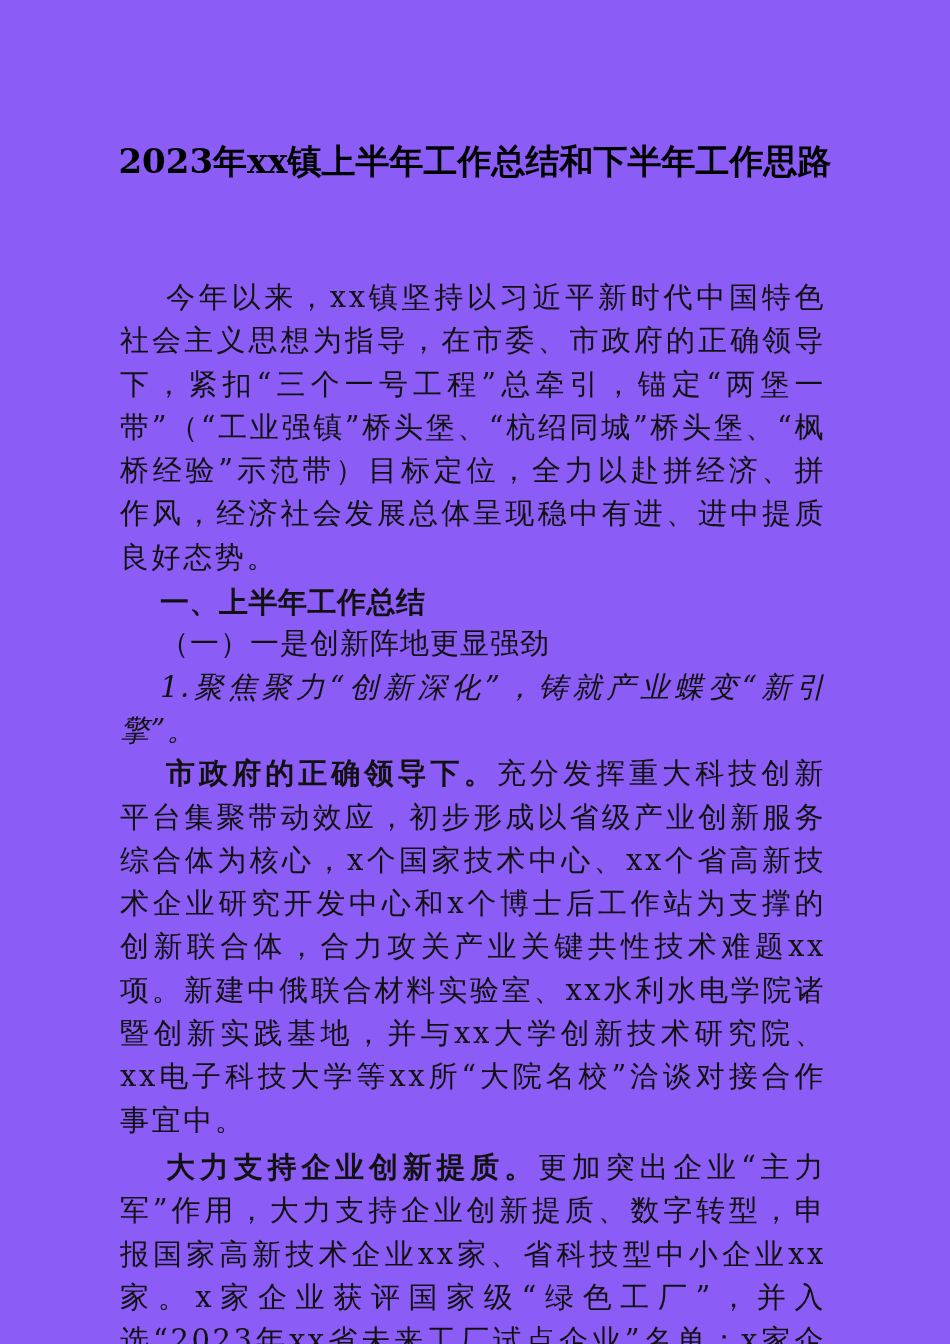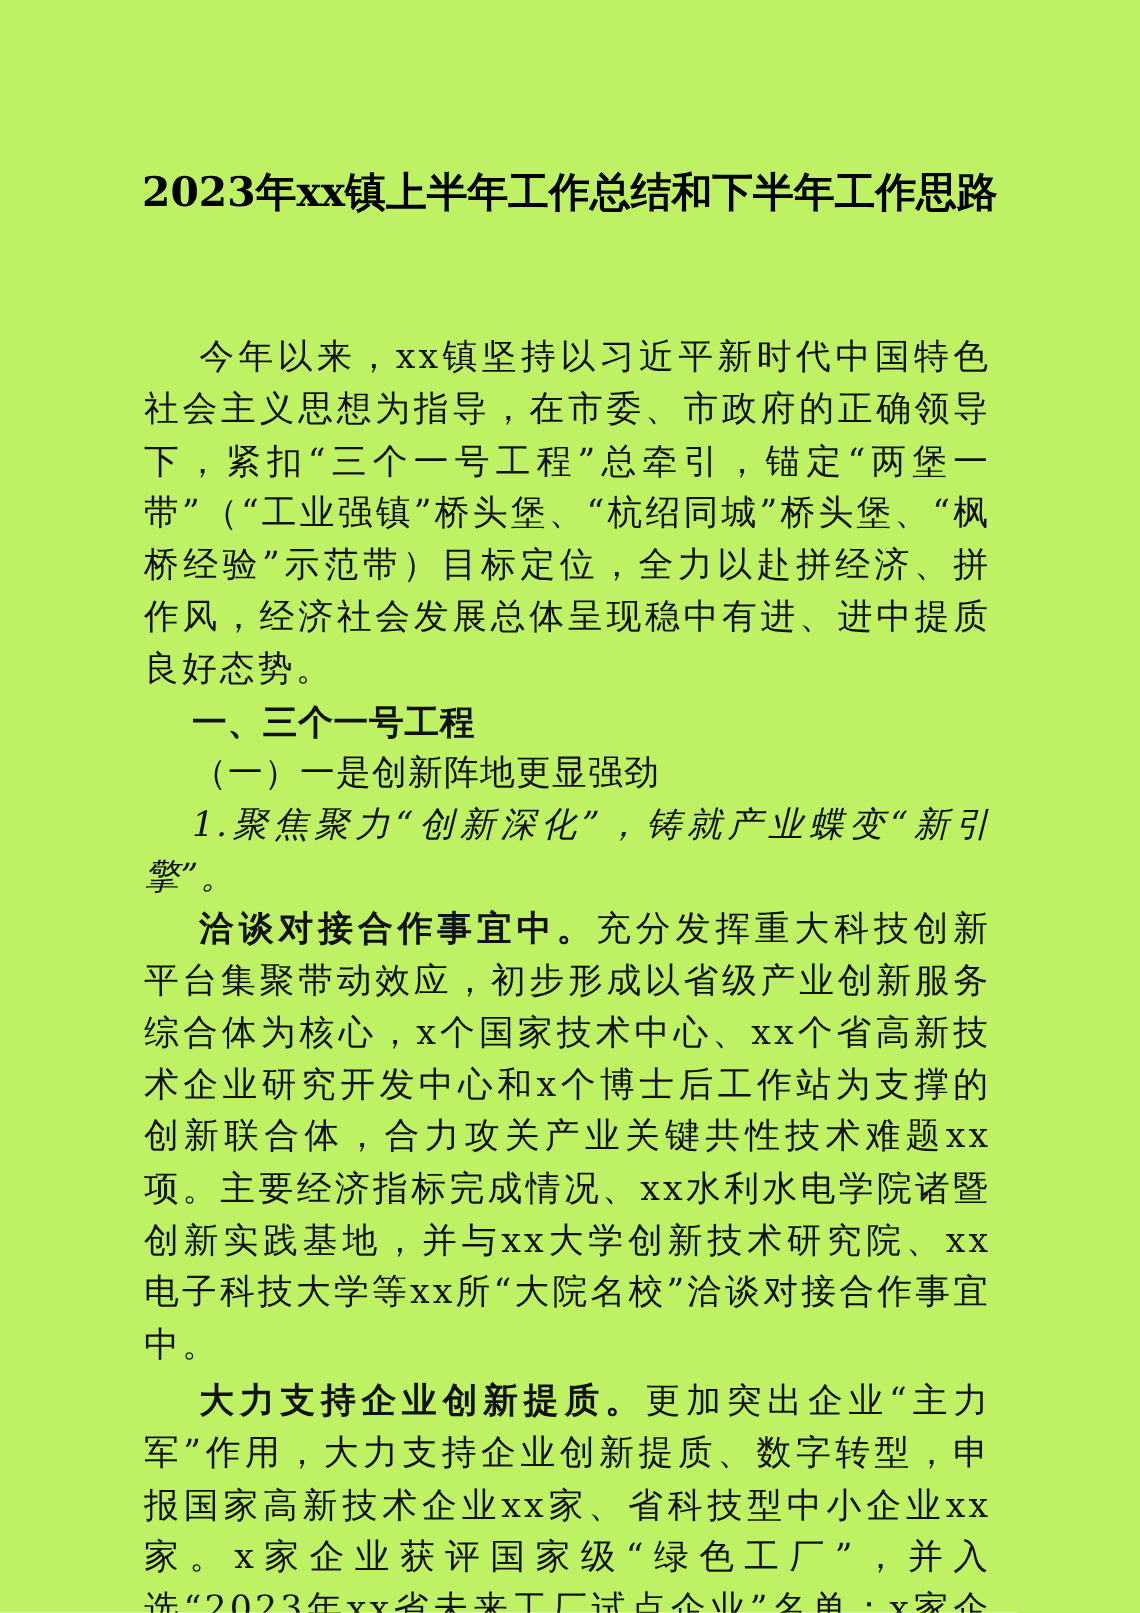--- a/index.html
+++ b/index.html
@@ -1,17 +1,17 @@
 <!DOCTYPE html>
 <html><head>
 <meta charset="utf-8">
 <style>
   html, body { margin: 0; padding: 0; background: #ffffff; }
   body { width: 950px; height: 1344px; position: relative; overflow: hidden; }
-  .page { position: absolute; left: 0; top: 0; width: 950px; height: 1344px; background: #bef264; }
+  .page { position: absolute; left: 0; top: 0; width: 950px; height: 1344px; background: #8b5cf6; }
   .title {
     position: absolute; left: 100px; top: 138px; width: 750px;
     text-align: center;
     font-family: "DejaVu Serif", "Liberation Serif", serif;
     font-weight: bold; font-size: 34px; line-height: 47px; color: #000;
   }
   .body-text {
     position: absolute; left: 120px; width: 706px;
     font-family: "DejaVu Serif", "Liberation Serif", serif;
     font-size: 29px; line-height: 43.3px; color: #111;
@@ -24,19 +24,19 @@
   .lead { font-weight: bold; }
 </style>
 </head>
 <body>
 
 <div class="page">
   <div class="title">2023年xx镇上半年工作总结和下半年工作思路</div>
 
   <div class="body-text" style="top:276px;">
     <p class="para">今年以来，xx镇坚持以习近平新时代中国特色社会主义思想为指导，在市委、市政府的正确领导下，紧扣“三个一号工程”总牵引，锚定“两堡一带”（“工业强镇”桥头堡、“杭绍同城”桥头堡、“枫桥经验”示范带）目标定位，全力以赴拼经济、拼作风，经济社会发展总体呈现稳中有进、进中提质良好态势。</p>
-    <p class="h1" style="margin-top:2px;">一、三个一号工程</p>
+    <p class="h1" style="margin-top:2px;">一、上半年工作总结</p>
     <p class="h2" style="margin-top:-2px;">（一）一是创新阵地更显强劲</p>
     <p class="h3">1.聚焦聚力“创新深化”，铸就产业蝶变“新引擎”。</p>
-    <p class="para"><span class="lead">洽谈对接合作事宜中。</span><span>充分发挥重大科技创新平台集聚带动效应，初步形成以省级产业创新服务综合体为核心，x个国家技术中心、xx个省高新技术企业研究开发中心和x个博士后工作站为支撑的创新联合体，合力攻关产业关键共性技术难题xx项。主要经济指标完成情况、xx水利水电学院诸暨创新实践基地，并与xx大学创新技术研究院、xx电子科技大学等xx所“大院名校”洽谈对接合作事宜中。</span></p>
+    <p class="para"><span class="lead">市政府的正确领导下。</span><span>充分发挥重大科技创新平台集聚带动效应，初步形成以省级产业创新服务综合体为核心，x个国家技术中心、xx个省高新技术企业研究开发中心和x个博士后工作站为支撑的创新联合体，合力攻关产业关键共性技术难题xx项。新建中俄联合材料实验室、xx水利水电学院诸暨创新实践基地，并与xx大学创新技术研究院、xx电子科技大学等xx所“大院名校”洽谈对接合作事宜中。</span></p>
     <p class="para" style="margin-top:4px;"><span class="lead">大力支持企业创新提质。</span><span>更加突出企业“主力军”作用，大力支持企业创新提质、数字转型，申报国家高新技术企业xx家、省科技型中小企业xx家。x家企业获评国家级“绿色工厂”，并入选“2023年xx省未来工厂试点企业”名单；x家企业成为</span></p>
   </div>
 </div>
 
 </body></html>

